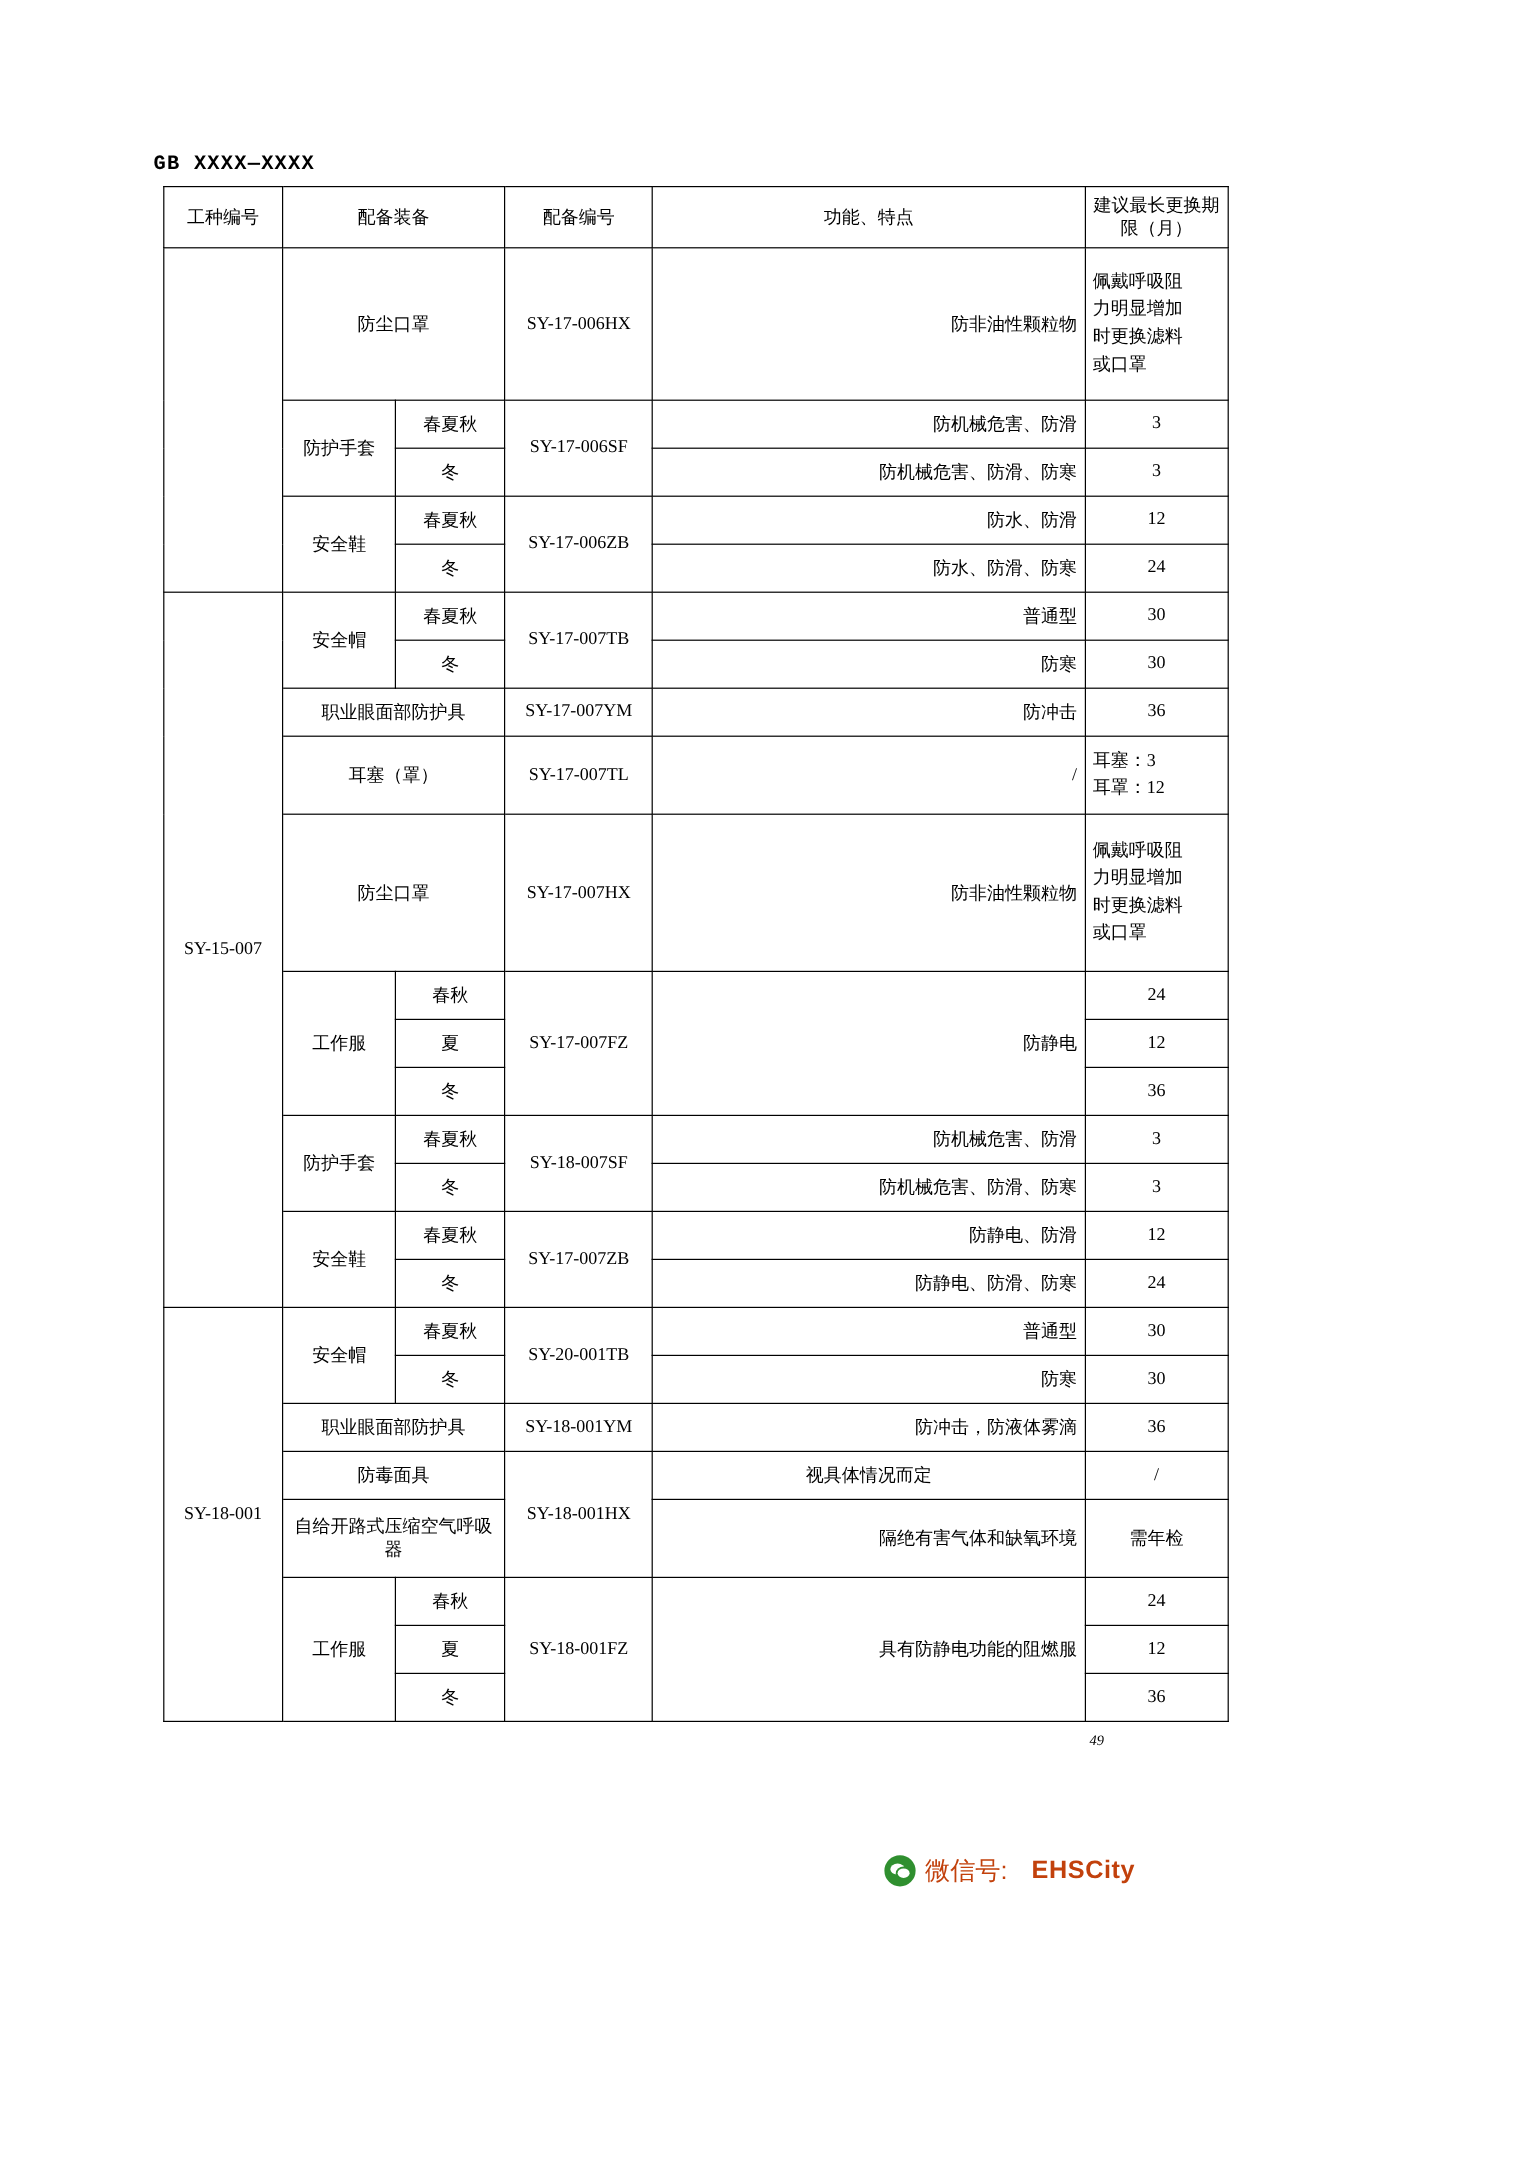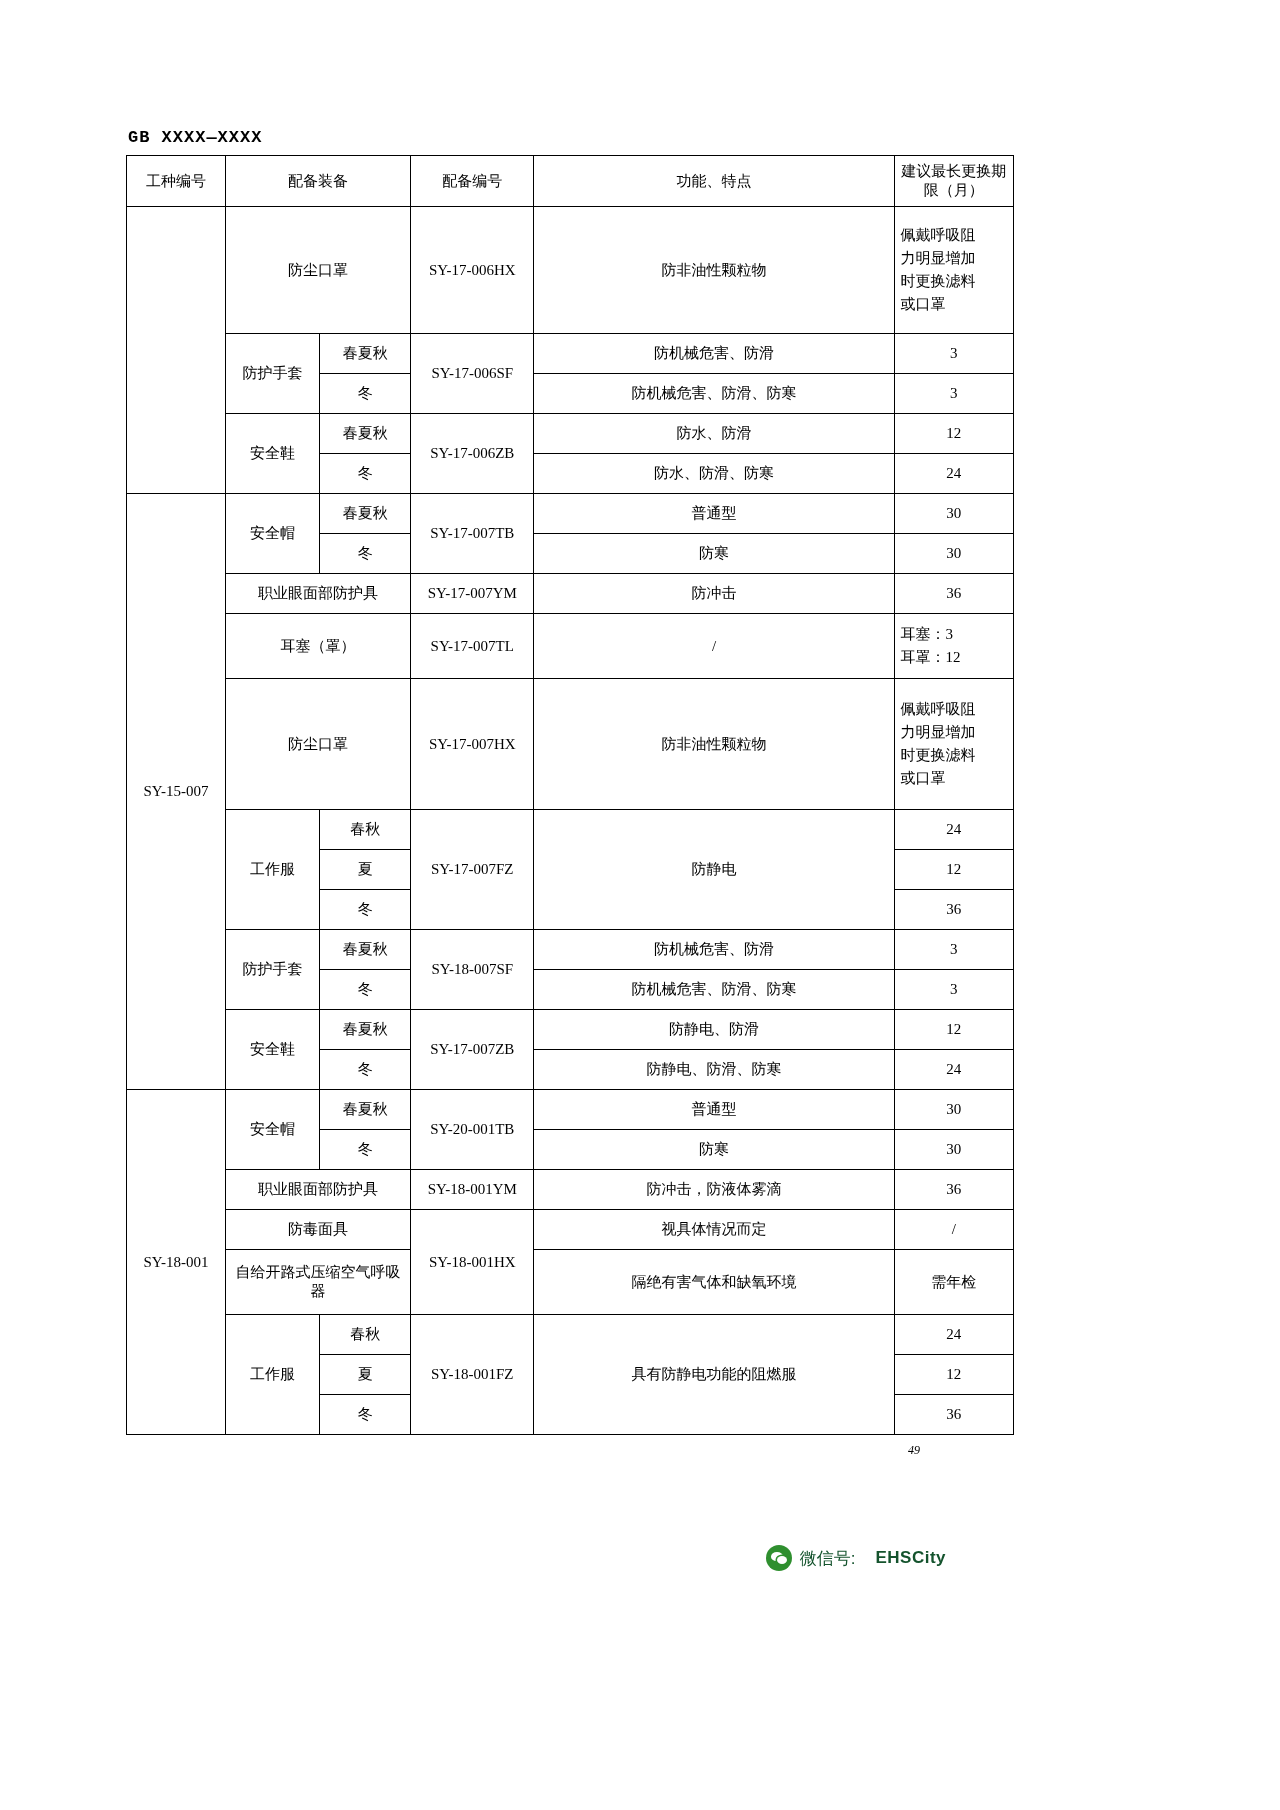--- a/index.html
+++ b/index.html
@@ -24,21 +24,21 @@
     position: absolute;
     left: 128px;
     top: 128px;
     font-family: "Liberation Mono", monospace;
     font-size: 17px;
     letter-spacing: 1px;
     font-weight: bold;
   }
   table.ppe {
     position: absolute;
-    left: 126px;
+    left: 136px;
     top: 155px;
     width: 888px;
     border-collapse: collapse;
     table-layout: fixed;
   }
   table.ppe td, table.ppe th {
     border: 1px solid #000;
     font-size: 15px;
     font-family: "Liberation Serif", serif;
     padding: 4px 6px;
@@ -52,21 +52,21 @@
   }
   .c-code   { width: 96px;  text-align: center; }
   .c-equip  { width: 92px;  text-align: center; }
   .c-season { width: 88px;  text-align: center; }
   .c-num    { width: 120px; text-align: center; }
   .c-func   { width: 350px; text-align: left; padding-left: 10px; }
   .c-term   { width: 116px; text-align: center; }
 
   .rowh { height: 40px; }
   .center { text-align: center; }
-  .left { text-align: center; padding-left: 10px; }
+  .left { text-align: right; padding-left: 10px; }
   .multiline {
     text-align: left;
     line-height: 1.55;
     font-size: 15px;
     margin-top: 18px;
   }
   .pagenum {
     position: absolute;
     right: 144px;
     top: 1443px;
@@ -74,22 +74,22 @@
     font-family: "Liberation Serif", serif;
     font-style: italic;
   }
   .watermark {
     position: absolute;
     right: 118px;
     top: 1545px;
     display: flex;
     align-items: center;
     gap: 8px;
-    color: #14532d;
-    font-size: 17px;
+    color: #c2410c;
+    font-size: 21px;
     font-family: "Liberation Sans", sans-serif;
   }
   .wechat-badge {
     width: 26px;
     height: 26px;
     border-radius: 50%;
     background: #2f8f2f;
     display: inline-block;
     position: relative;
   }

